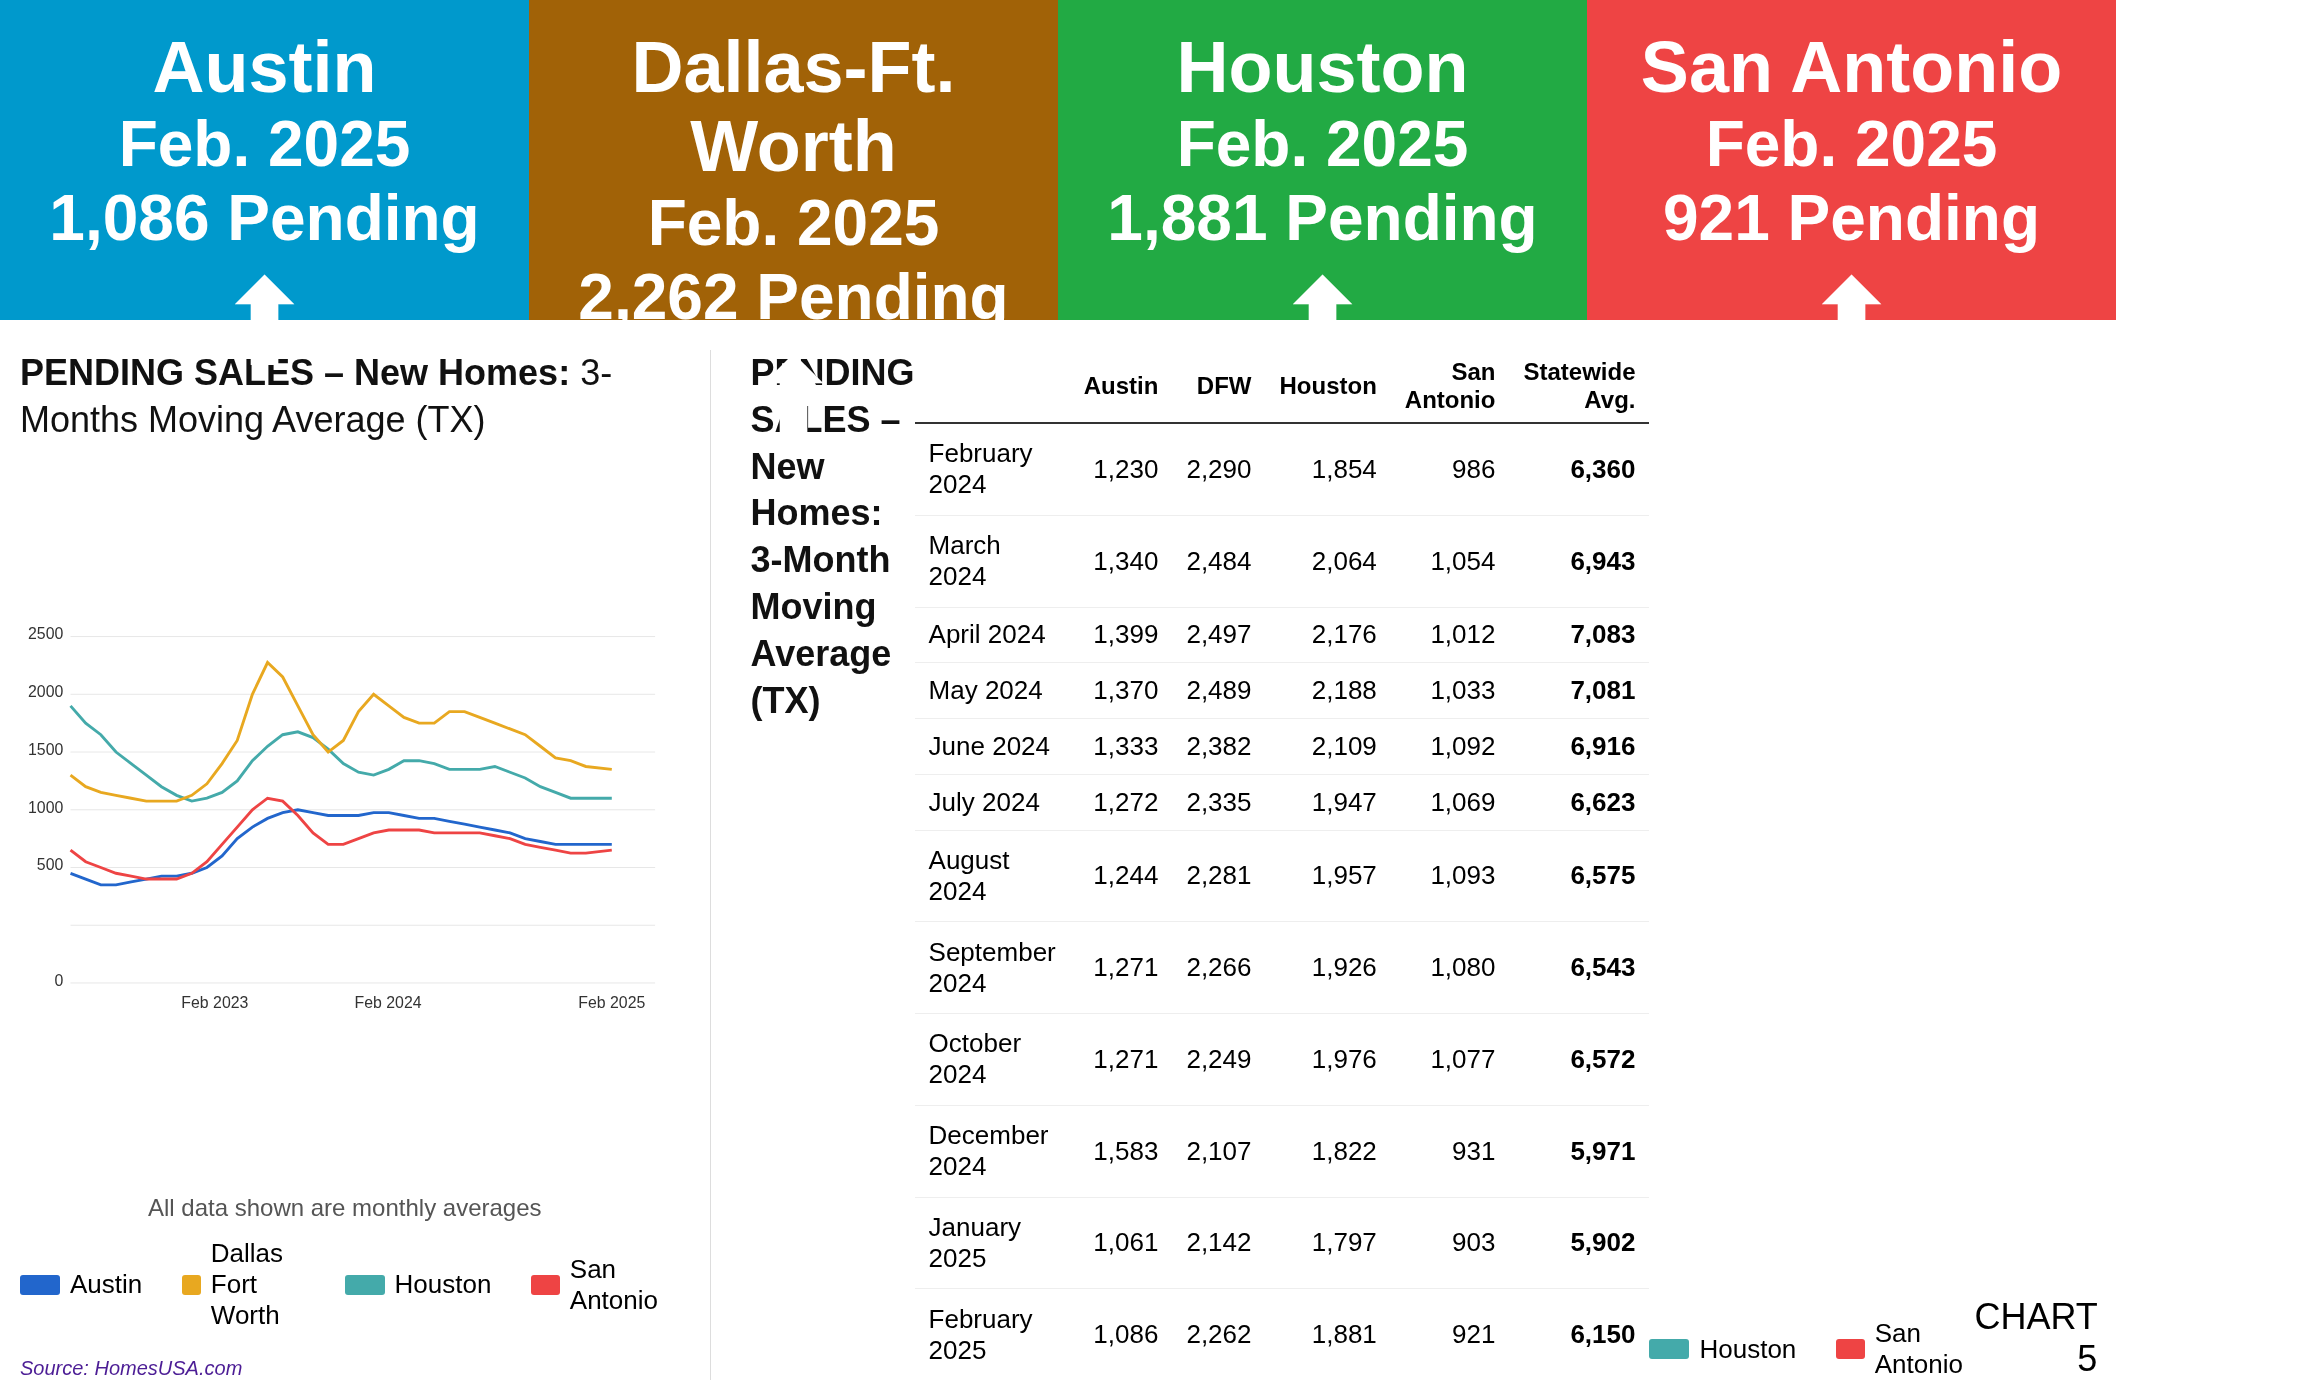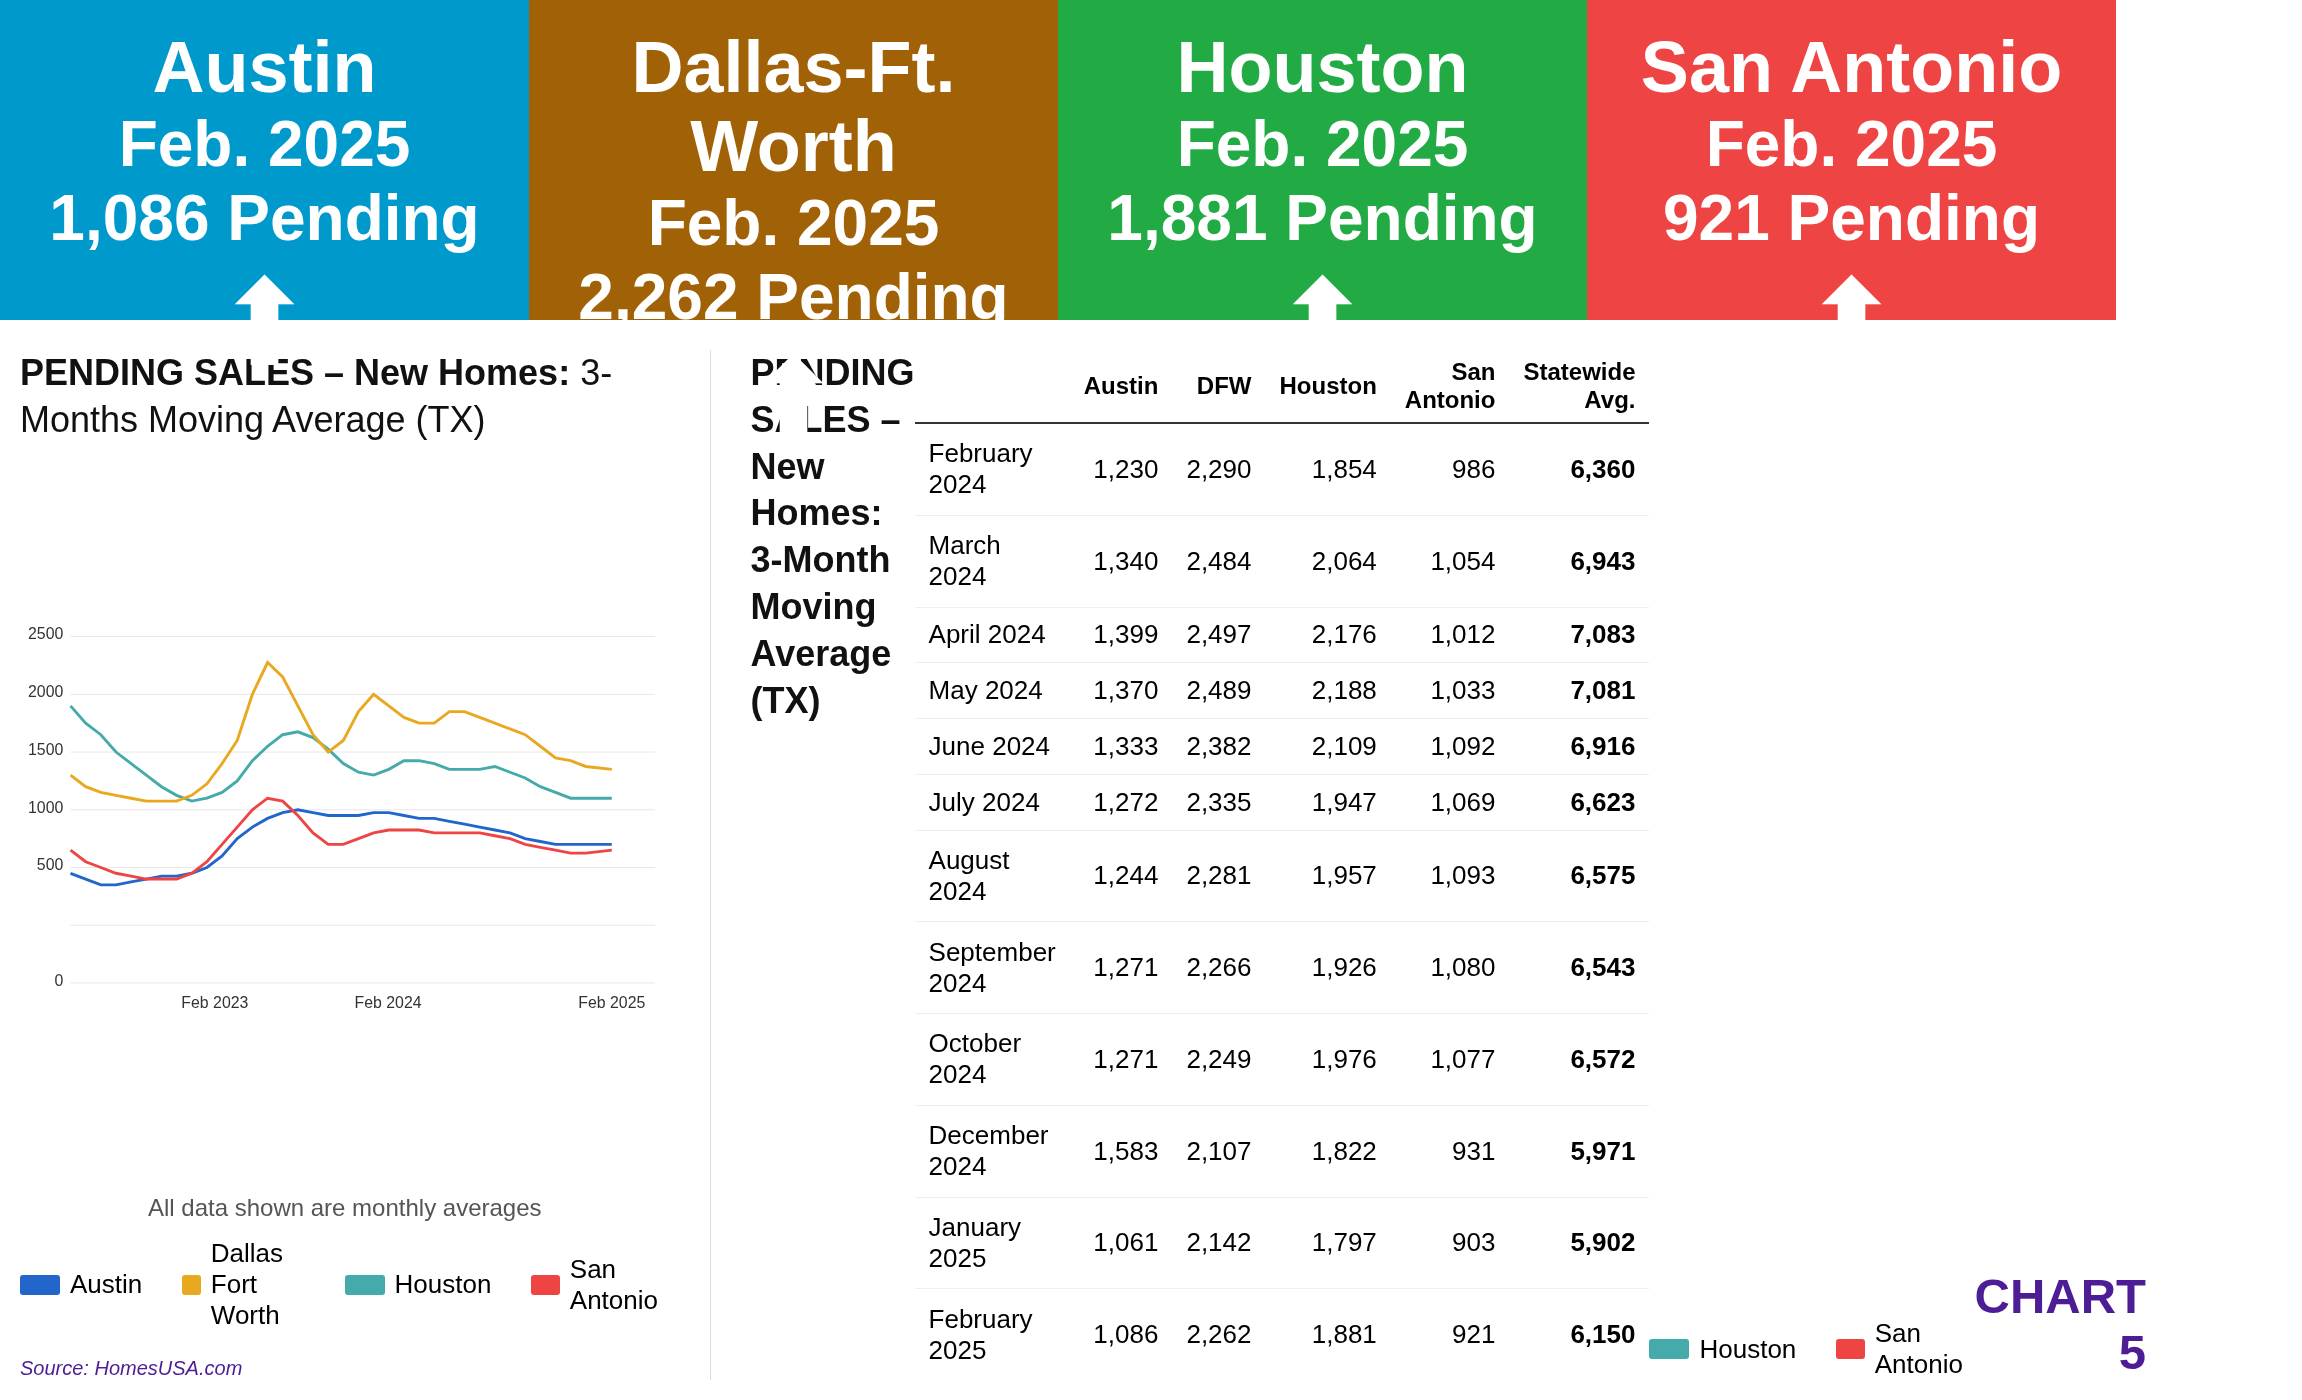--- a/index.html
+++ b/index.html
@@ -196,23 +196,23 @@
     }
 
     .table-legend {
       display: flex;
       gap: 40px;
       margin-top: 20px;
       align-items: center;
     }
 
     .chart-number {
-      font-size: 49px;
-      font-weight: 700;
-      color: #4c1d95;
+      font-size: 36px;
+      font-weight: 400;
+      color: #000000;
       text-align: right;
       margin-top: auto;
       align-self: flex-end;
     }
 
     .bottom-row {
       display: flex;
       justify-content: space-between;
       align-items: flex-end;
       margin-top: 10px;

